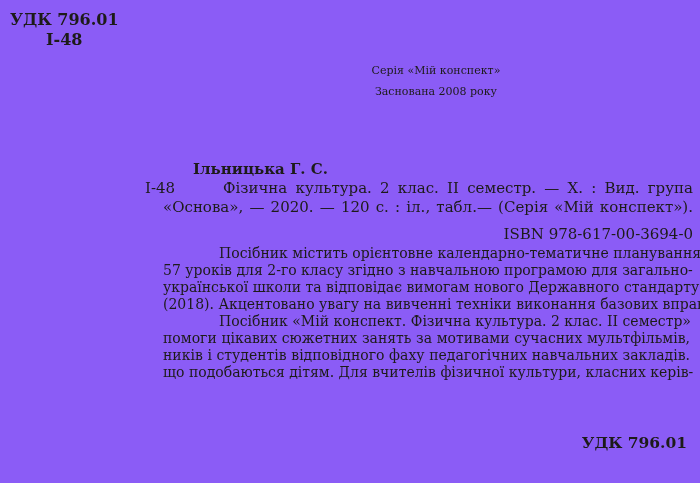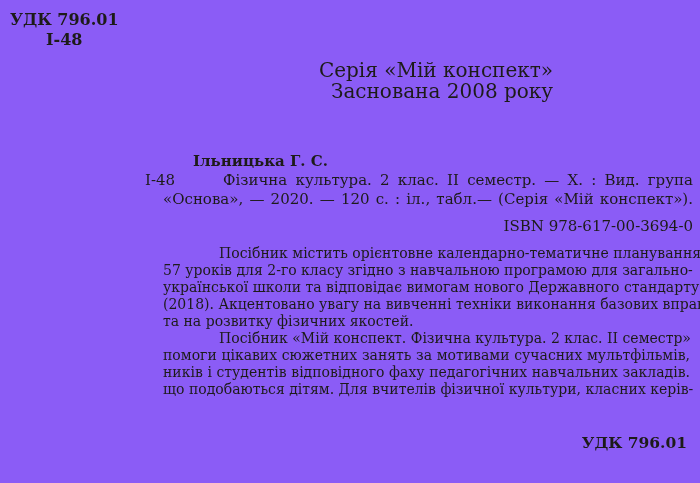--- a/index.html
+++ b/index.html
@@ -16,25 +16,25 @@
     overflow: hidden;
   }
   .top-left {
     position: absolute; left: 10px; top: 10px;
     font-weight: bold; font-size: 16px; line-height: 20px;
     text-align: center; white-space: nowrap;
   }
   .top-right {
     position: absolute; left: 436px; top: 60px;
     transform: translateX(-50%);
-    font-size: 20px; line-height: 21px;
-    text-align: right; white-space: nowrap;
+    font-size: 11px; line-height: 21px;
+    text-align: center; white-space: nowrap;
   }
   .citation {
-    position: absolute; left: 145px; top: 152px; width: 548px;
+    position: absolute; left: 145px; top: 160px; width: 548px;
     font-size: 15px; line-height: 19px;
   }
   .citation .author {
     padding-left: 48px; font-weight: bold; white-space: nowrap;
   }
   .citation .row { position: relative; }
   .citation .code {
     position: absolute; left: 0; top: 0; white-space: nowrap;
   }
   .jline {
@@ -80,21 +80,20 @@
     <div class="jline cit-line-2">«Основа», — 2020. — 120 с. : іл., табл.— (Серія «Мій конспект»).</div>
     <div class="isbn">ISBN 978-617-00-3694-0</div>
   </div>
 
   <div class="annotation">
     <div>
       <div class="jline first">Посібник містить орієнтовне календарно-тематичне планування та</div>
       <div class="jline">57 уроків для 2-го класу згідно з навчальною програмою для загально-</div>
       <div class="jline">української школи та відповідає вимогам нового Державного стандарту</div>
       <div class="jline">(2018). Акцентовано увагу на вивченні техніки виконання базових вправ</div>
-      <div class="jline last-left">та на розвитку фізичних якостей.</div>
     </div>
     <div>
       <div class="jline first">Посібник «Мій конспект. Фізична культура. 2 клас. ІІ семестр»</div>
       <div class="jline">помоги цікавих сюжетних занять за мотивами сучасних мультфільмів,</div>
       <div class="jline">ників і студентів відповідного фаху педагогічних навчальних закладів.</div>
       <div class="jline">що подобаються дітям. Для вчителів фізичної культури, класних керів-</div>
     </div>
   </div>
 
   <div class="bottom-udc">УДК 796.01</div>

